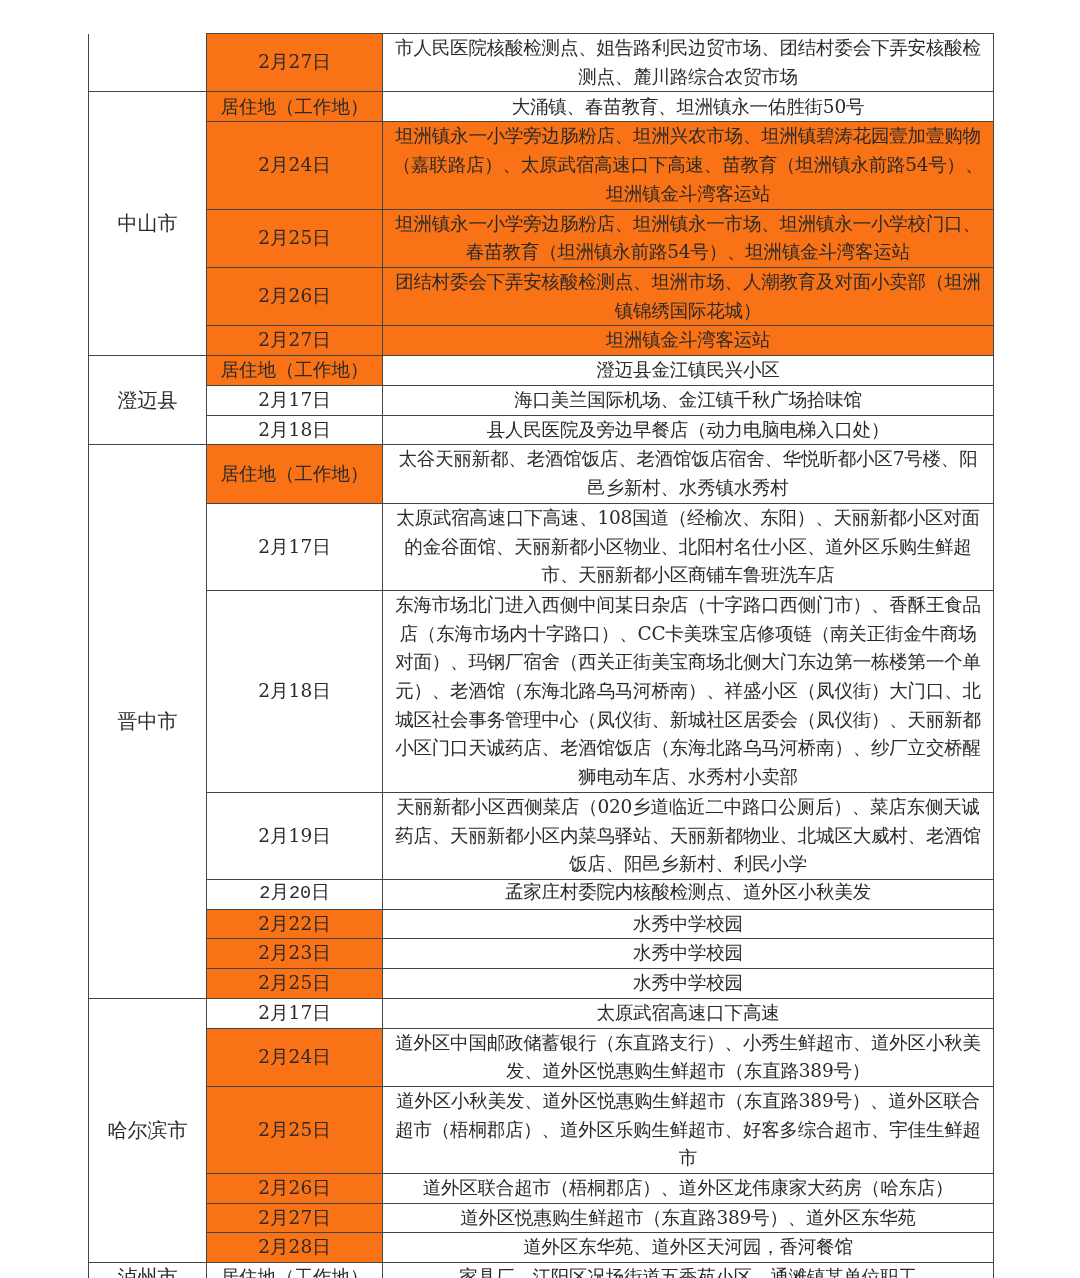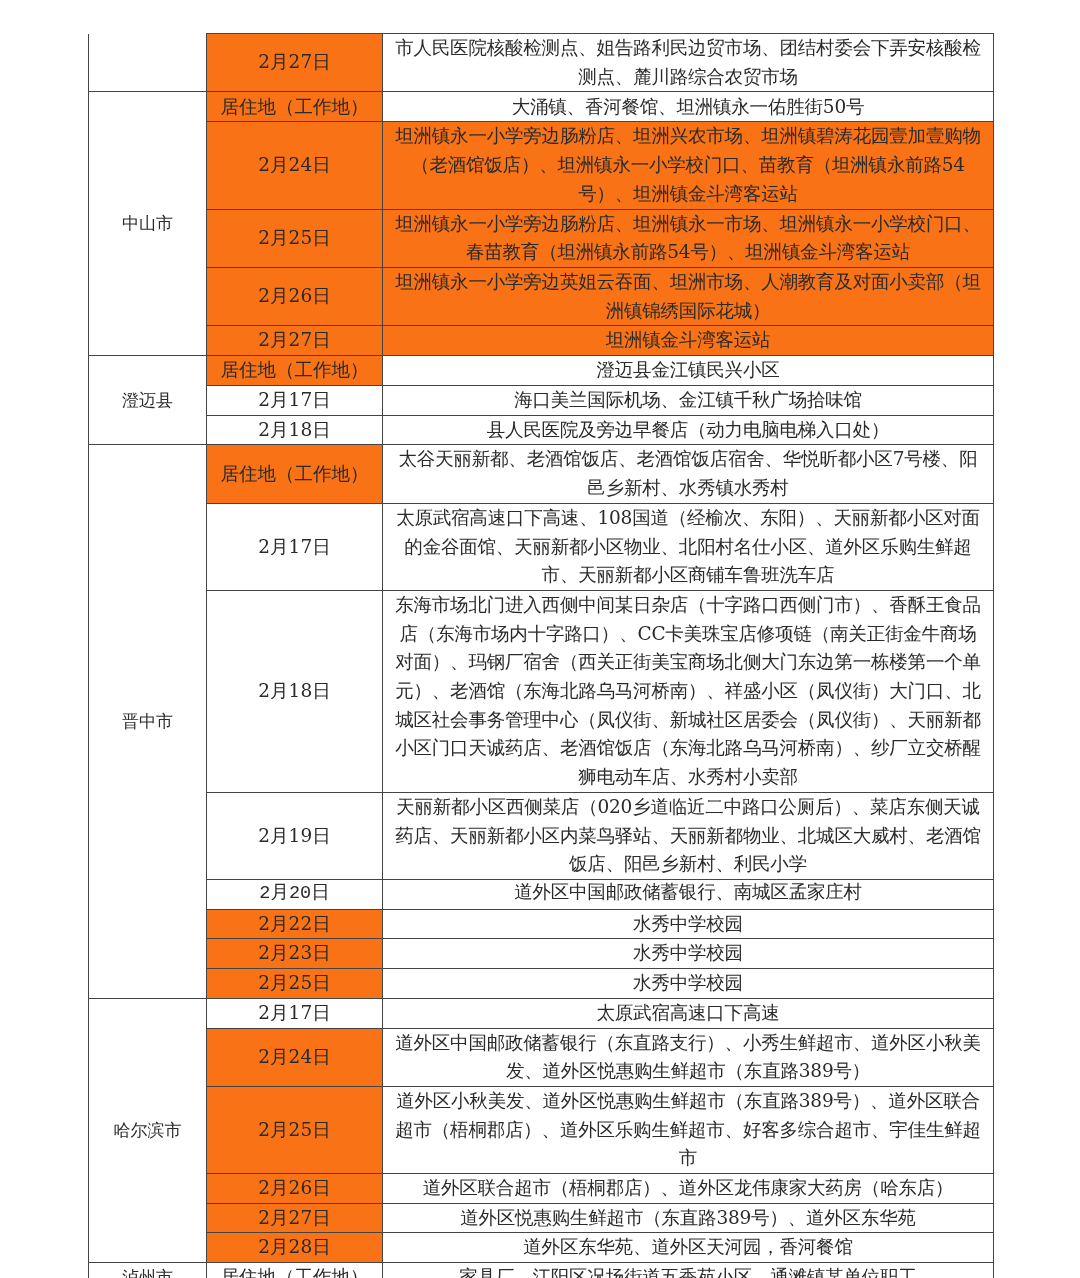--- a/index.html
+++ b/index.html
@@ -5,21 +5,21 @@
   html, body { margin: 0; padding: 0; background: #ffffff; }
   body { width: 1080px; height: 1278px; position: relative; overflow: hidden;
          font-family: "DejaVu Serif", "Liberation Serif", serif; color: #2a2a2a; }
   #tbl { position: absolute; left: 88px; top: 33px; border-collapse: collapse;
          table-layout: fixed; width: 905px; }
   #tbl td { border: 1.5px solid #444; padding: 0 8px; text-align: center; vertical-align: middle;
             font-size: 18.5px; line-height: 28.7px; }
   #tbl col.c1 { width: 118px; }
   #tbl col.c2 { width: 176px; }
   #tbl col.c3 { width: 611px; }
-  #tbl td.city { background: #ffffff; font-size: 17px; }
+  #tbl td.city { background: #ffffff; font-size: 20px; }
   #tbl td.green { background: #f97316; }
   #tbl td.date { white-space: nowrap; font-size: 18.5px; }
   #tbl td.place { letter-spacing: -0.2px; }
   .topcut { border-top: none !important; }
 </style>
 </head>
 <body>
 
 <table id="tbl">
   <colgroup>
@@ -29,33 +29,33 @@
     </colgroup>
   <tbody id="tbody">
       <tr style="height: 58px;">
         <td class="city topcut" rowspan="1"></td>
         <td class="date green">2月27日</td>
         <td class="place">市人民医院核酸检测点、姐告路利民边贸市场、团结村委会下弄安核酸检测点、麓川路综合农贸市场</td>
       </tr>
       <tr style="height: 30px;">
         <td class="city" rowspan="5">中山市</td>
         <td class="date green">居住地（工作地）</td>
-        <td class="place">大涌镇、香河餐馆、坦洲镇永一佑胜街50号</td>
+        <td class="place">大涌镇、春苗教育、坦洲镇永一佑胜街50号</td>
       </tr>
       <tr style="height: 85px;">
         <td class="date green">2月24日</td>
-        <td class="place green">坦洲镇永一小学旁边肠粉店、坦洲兴农市场、坦洲镇碧涛花园壹加壹购物（老酒馆饭店）、坦洲镇永一小学校门口、苗教育（坦洲镇永前路54号）、坦洲镇金斗湾客运站</td>
+        <td class="place green">坦洲镇永一小学旁边肠粉店、坦洲兴农市场、坦洲镇碧涛花园壹加壹购物（嘉联路店）、太原武宿高速口下高速、苗教育（坦洲镇永前路54号）、坦洲镇金斗湾客运站</td>
       </tr>
       <tr style="height: 58px;">
         <td class="date green">2月25日</td>
         <td class="place green">坦洲镇永一小学旁边肠粉店、坦洲镇永一市场、坦洲镇永一小学校门口、春苗教育（坦洲镇永前路54号）、坦洲镇金斗湾客运站</td>
       </tr>
       <tr style="height: 58px;">
         <td class="date green">2月26日</td>
-        <td class="place green">坦洲镇永一小学旁边英姐云吞面、坦洲市场、人潮教育及对面小卖部（坦洲镇锦绣国际花城）</td>
+        <td class="place green">团结村委会下弄安核酸检测点、坦洲市场、人潮教育及对面小卖部（坦洲镇锦绣国际花城）</td>
       </tr>
       <tr style="height: 28px;">
         <td class="date green">2月27日</td>
         <td class="place green">坦洲镇金斗湾客运站</td>
       </tr>
       <tr style="height: 30px;">
         <td class="city" rowspan="3">澄迈县</td>
         <td class="date green">居住地（工作地）</td>
         <td class="place">澄迈县金江镇民兴小区</td>
       </tr>
@@ -79,21 +79,21 @@
       <tr style="height: 198px;">
         <td class="date">2月18日</td>
         <td class="place">东海市场北门进入西侧中间某日杂店（十字路口西侧门市）、香酥王食品店（东海市场内十字路口）、CC卡美珠宝店修项链（南关正街金牛商场对面）、玛钢厂宿舍（西关正街美宝商场北侧大门东边第一栋楼第一个单元）、老酒馆（东海北路乌马河桥南）、祥盛小区（凤仪街）大门口、北城区社会事务管理中心（凤仪街、新城社区居委会（凤仪街）、天丽新都小区门口天诚药店、老酒馆饭店（东海北路乌马河桥南）、纱厂立交桥醒狮电动车店、水秀村小卖部</td>
       </tr>
       <tr style="height: 86px;">
         <td class="date">2月19日</td>
         <td class="place">天丽新都小区西侧菜店（020乡道临近二中路口公厕后）、菜店东侧天诚药店、天丽新都小区内菜鸟驿站、天丽新都物业、北城区大威村、老酒馆饭店、阳邑乡新村、利民小学</td>
       </tr>
       <tr style="height: 29px; font-family: Liberation Mono, monospace;">
         <td class="date">2月20日</td>
-        <td class="place">道外区中国邮政储蓄银行、南城区孟家庄村</td>
+        <td class="place">孟家庄村委院内核酸检测点、道外区小秋美发</td>
       </tr>
       <tr style="height: 29px;">
         <td class="date green">2月22日</td>
         <td class="place">水秀中学校园</td>
       </tr>
       <tr style="height: 29px; margin-top: 17px;">
         <td class="date green">2月23日</td>
         <td class="place">水秀中学校园</td>
       </tr>
       <tr style="height: 29px;">

